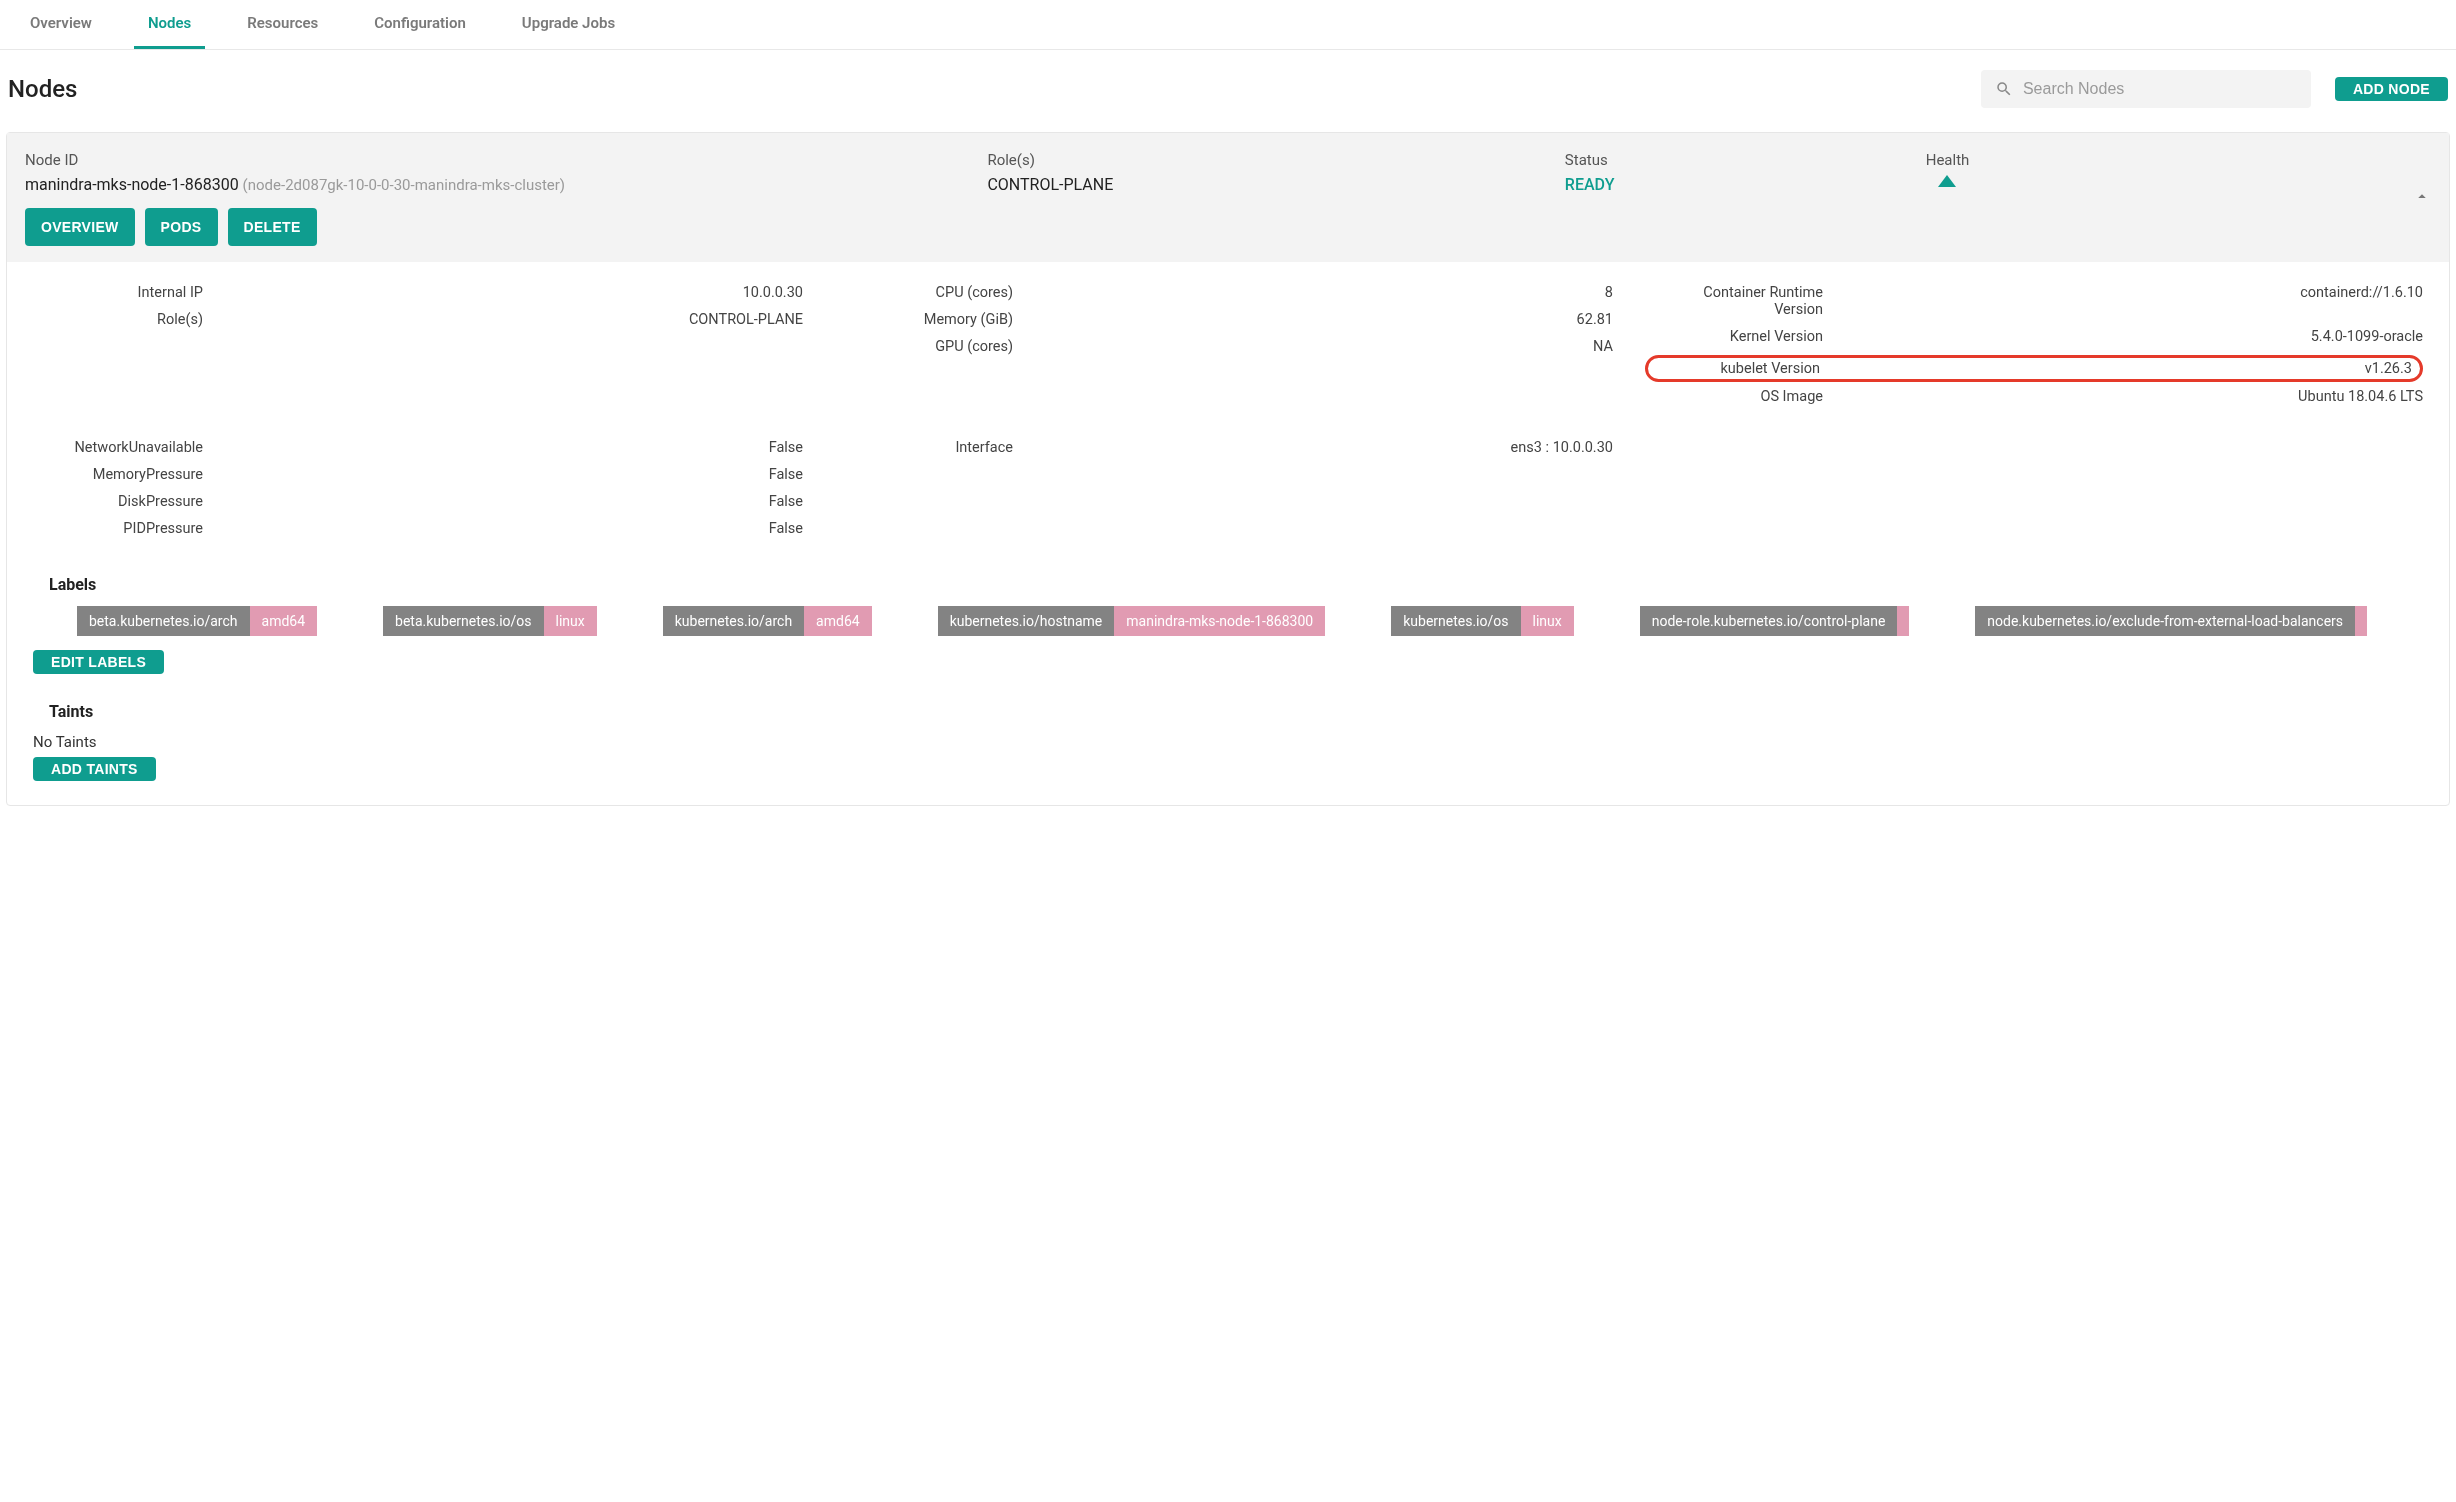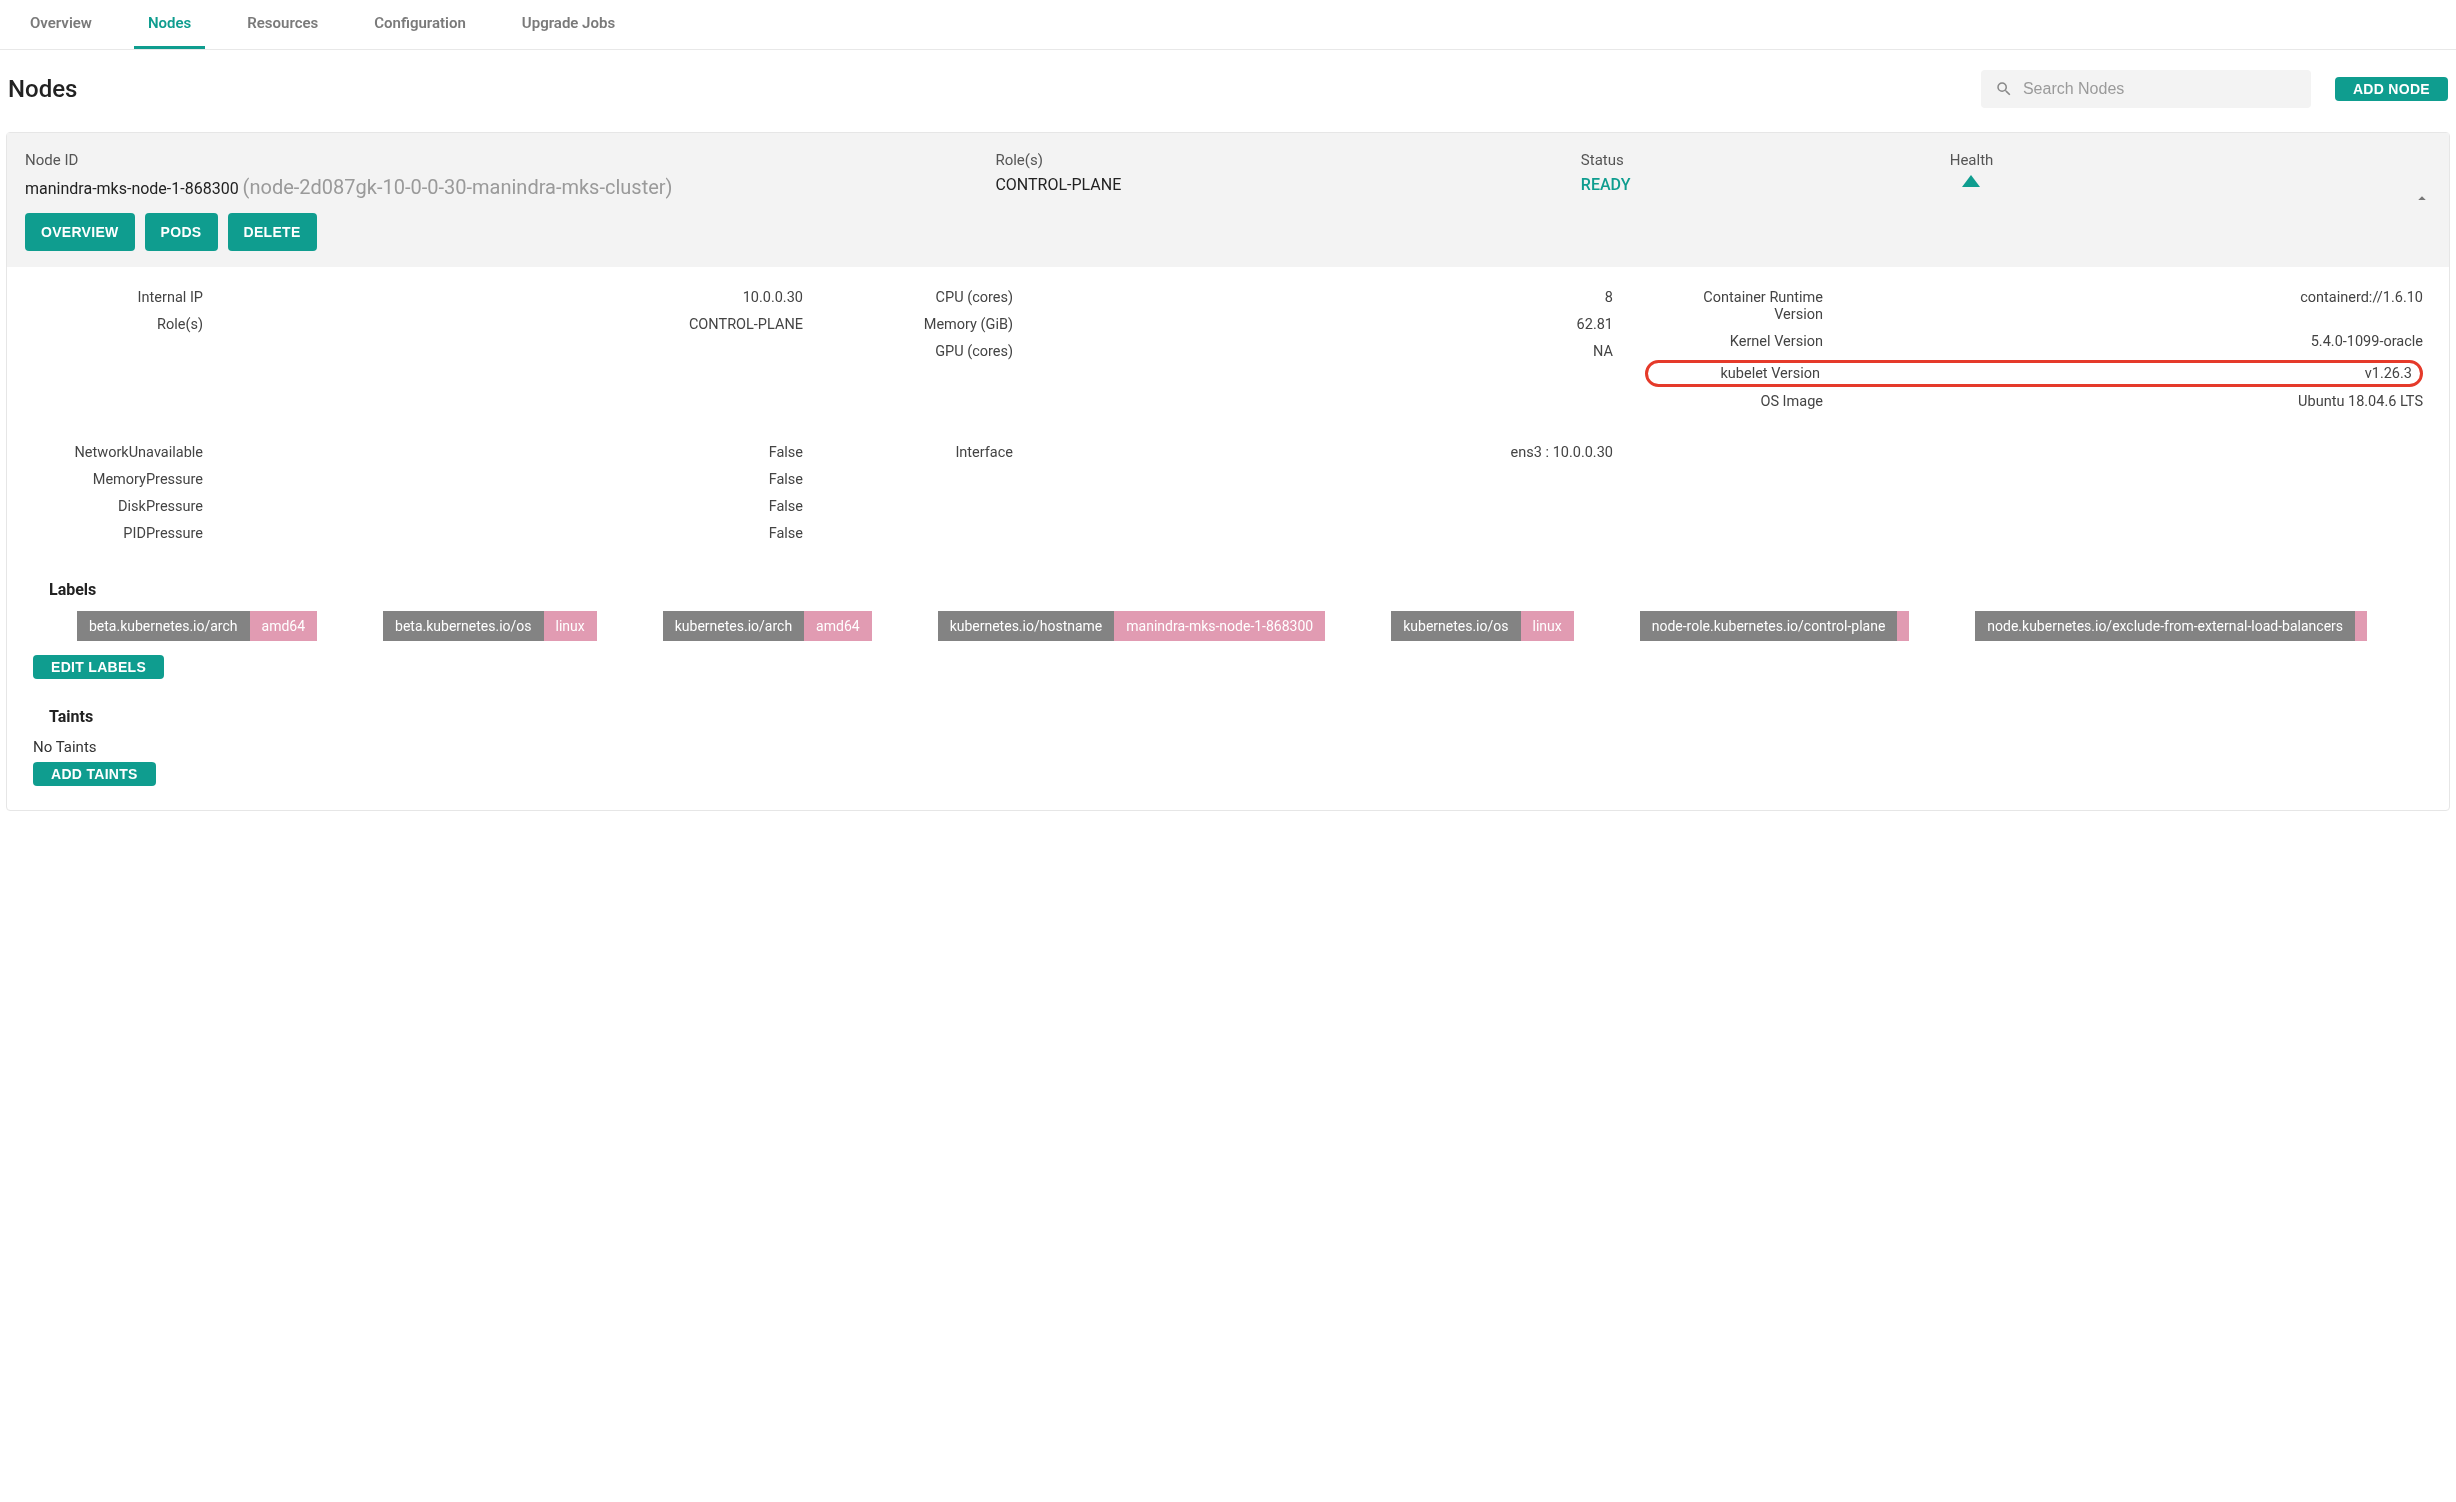--- a/index.html
+++ b/index.html
@@ -78,35 +78,35 @@
   border-radius: 4px;
 }
 .node-head {
   background: #f3f3f3;
   padding: 18px 18px 16px 18px;
   position: relative;
 }
 .node-head-grid {
   display: grid;
   grid-template-columns: 40% 24% 15% 15% 6%;
-  gap: 8px;
+  gap: 0;
 }
 .field-label {
   color: #555;
   font-size: 15px;
   margin-bottom: 6px;
 }
 .field-value {
   color: #222;
   font-size: 16px;
 }
 .field-value.ready { color: #0f9d8f; font-weight: 500; }
 .node-id-wrap .sub {
   color: #9a9a9a;
-  font-size: 20px;
+  font-size: 15px;
   text-align: right;
 }
 .node-actions {
   display: flex;
   gap: 10px;
   margin-top: 14px;
 }
 .node-actions .btn { padding: 11px 16px; font-size: 14px; }
 .collapse-toggle {
   position: absolute;

